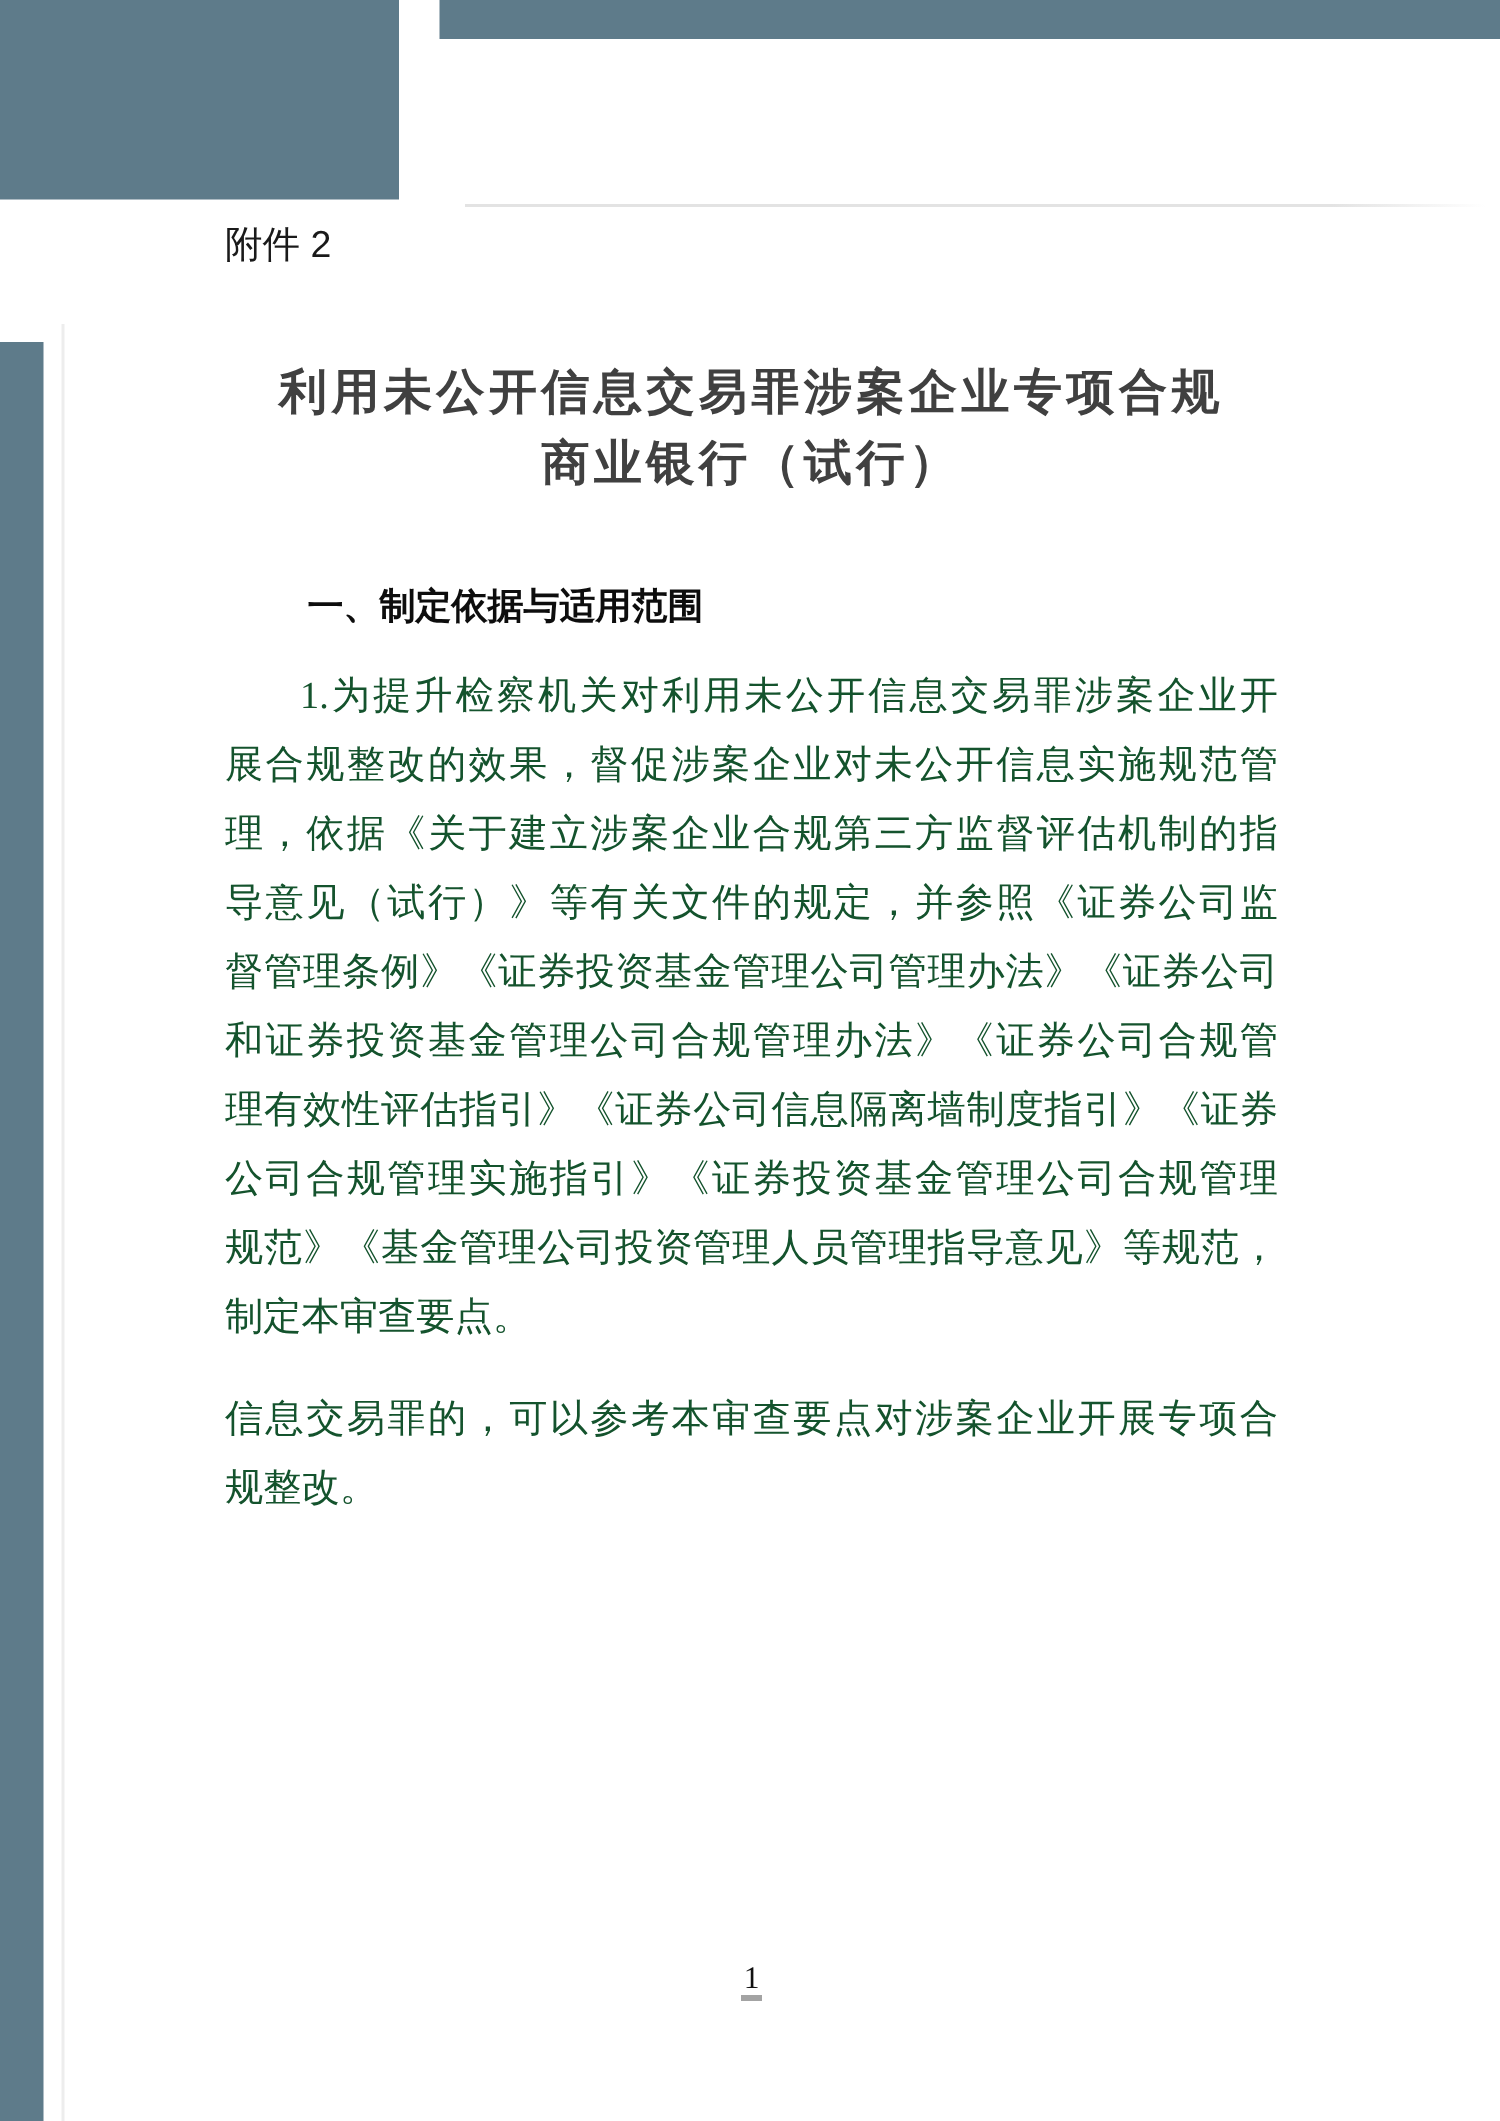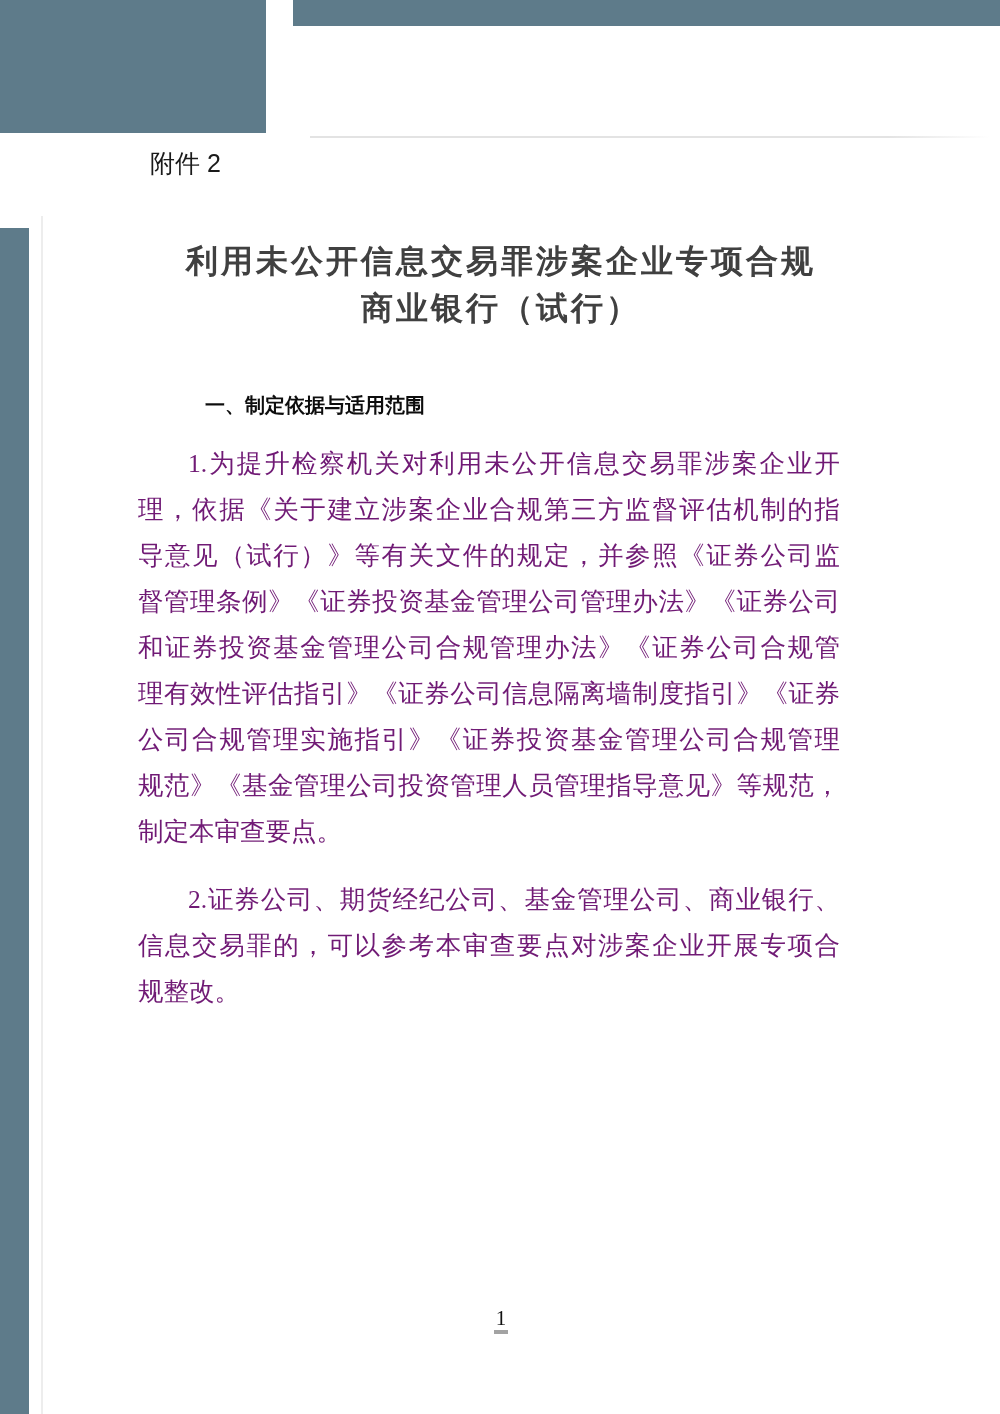--- a/index.html
+++ b/index.html
@@ -54,28 +54,28 @@
     font-family: "Liberation Sans", sans-serif;
     font-weight: 700;
     font-size: 32px; line-height: 47px;
     letter-spacing: 3px;
     color: #404040;
   }
   .section-heading {
     position: absolute; left: 150px; top: 385px; width: 702px;
     font-family: "Liberation Sans", sans-serif;
     font-weight: 700;
-    font-size: 20px; line-height: 40px;
+    font-size: 24px; line-height: 40px;
     text-indent: 55px;
     color: #0d0d0d;
   }
   .doc-body {
-    position: absolute; left: 138px; top: 441px; width: 702px;
+    position: absolute; left: 150px; top: 441px; width: 702px;
     font-size: 25.5px; line-height: 46px;
-    color: #701a75;
+    color: #14532d;
   }
   .paragraph { margin: 0; }
   .paragraph + .paragraph { margin-top: 22px; }
   .tline {
     text-align: justify;
     text-align-last: justify;
   }
   .tline-first { text-indent: 50px; }
   .tline-last { text-align-last: left; }
   .footer {
@@ -107,31 +107,31 @@
   <div class="doc-title">
     <div>利用未公开信息交易罪涉案企业专项合规</div>
     <div>商业银行（试行）</div>
   </div>
 
   <div class="section-heading">一、制定依据与适用范围</div>
 
   <div class="doc-body">
     <div class="paragraph">
         <div class="tline tline-first">1.为提升检察机关对利用未公开信息交易罪涉案企业开</div>
+        <div class="tline">展合规整改的效果，督促涉案企业对未公开信息实施规范管</div>
         <div class="tline">理，依据《关于建立涉案企业合规第三方监督评估机制的指</div>
         <div class="tline">导意见（试行）》等有关文件的规定，并参照《证券公司监</div>
         <div class="tline">督管理条例》《证券投资基金管理公司管理办法》《证券公司</div>
         <div class="tline">和证券投资基金管理公司合规管理办法》《证券公司合规管</div>
         <div class="tline">理有效性评估指引》《证券公司信息隔离墙制度指引》《证券</div>
         <div class="tline">公司合规管理实施指引》《证券投资基金管理公司合规管理</div>
         <div class="tline">规范》《基金管理公司投资管理人员管理指导意见》等规范，</div>
         <div class="tline tline-last">制定本审查要点。</div>
       </div>
     <div class="paragraph">
-        <div class="tline tline-first">2.证券公司、期货经纪公司、基金管理公司、商业银行、</div>
         <div class="tline">信息交易罪的，可以参考本审查要点对涉案企业开展专项合</div>
         <div class="tline tline-last">规整改。</div>
       </div>
   </div>
 
   <div class="footer">
     <span class="page-number">1</span>
   </div>
 
 </div>

